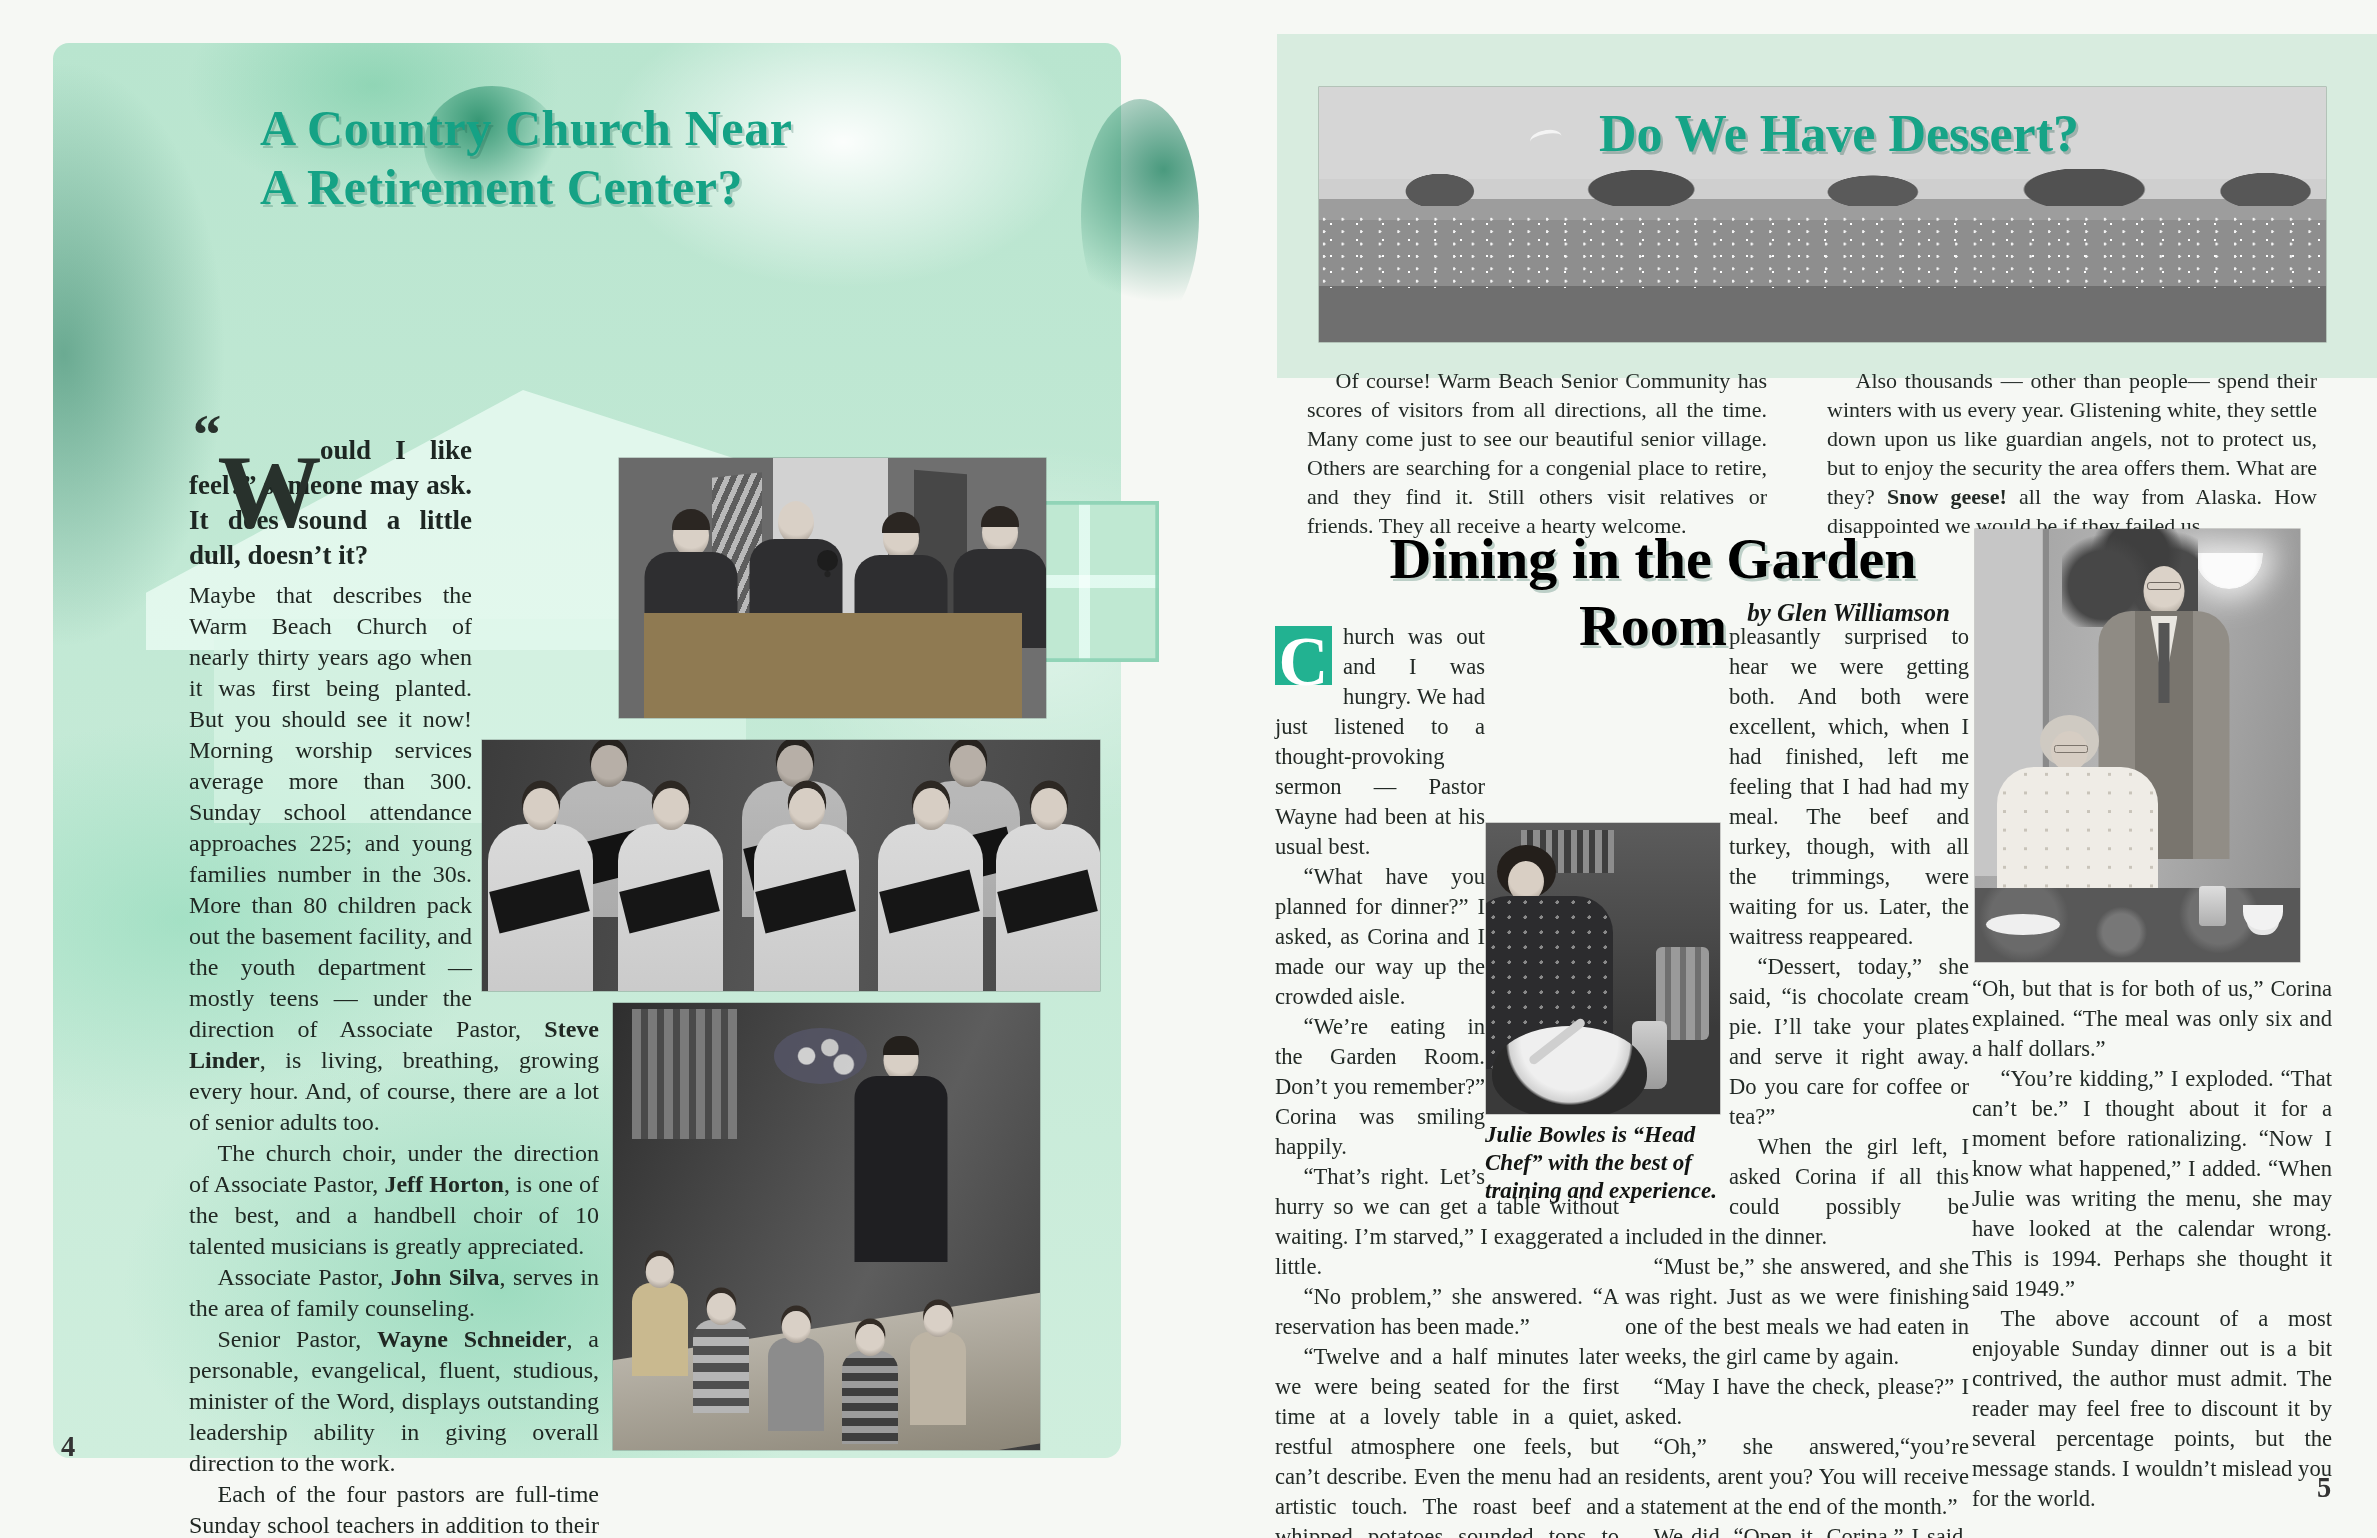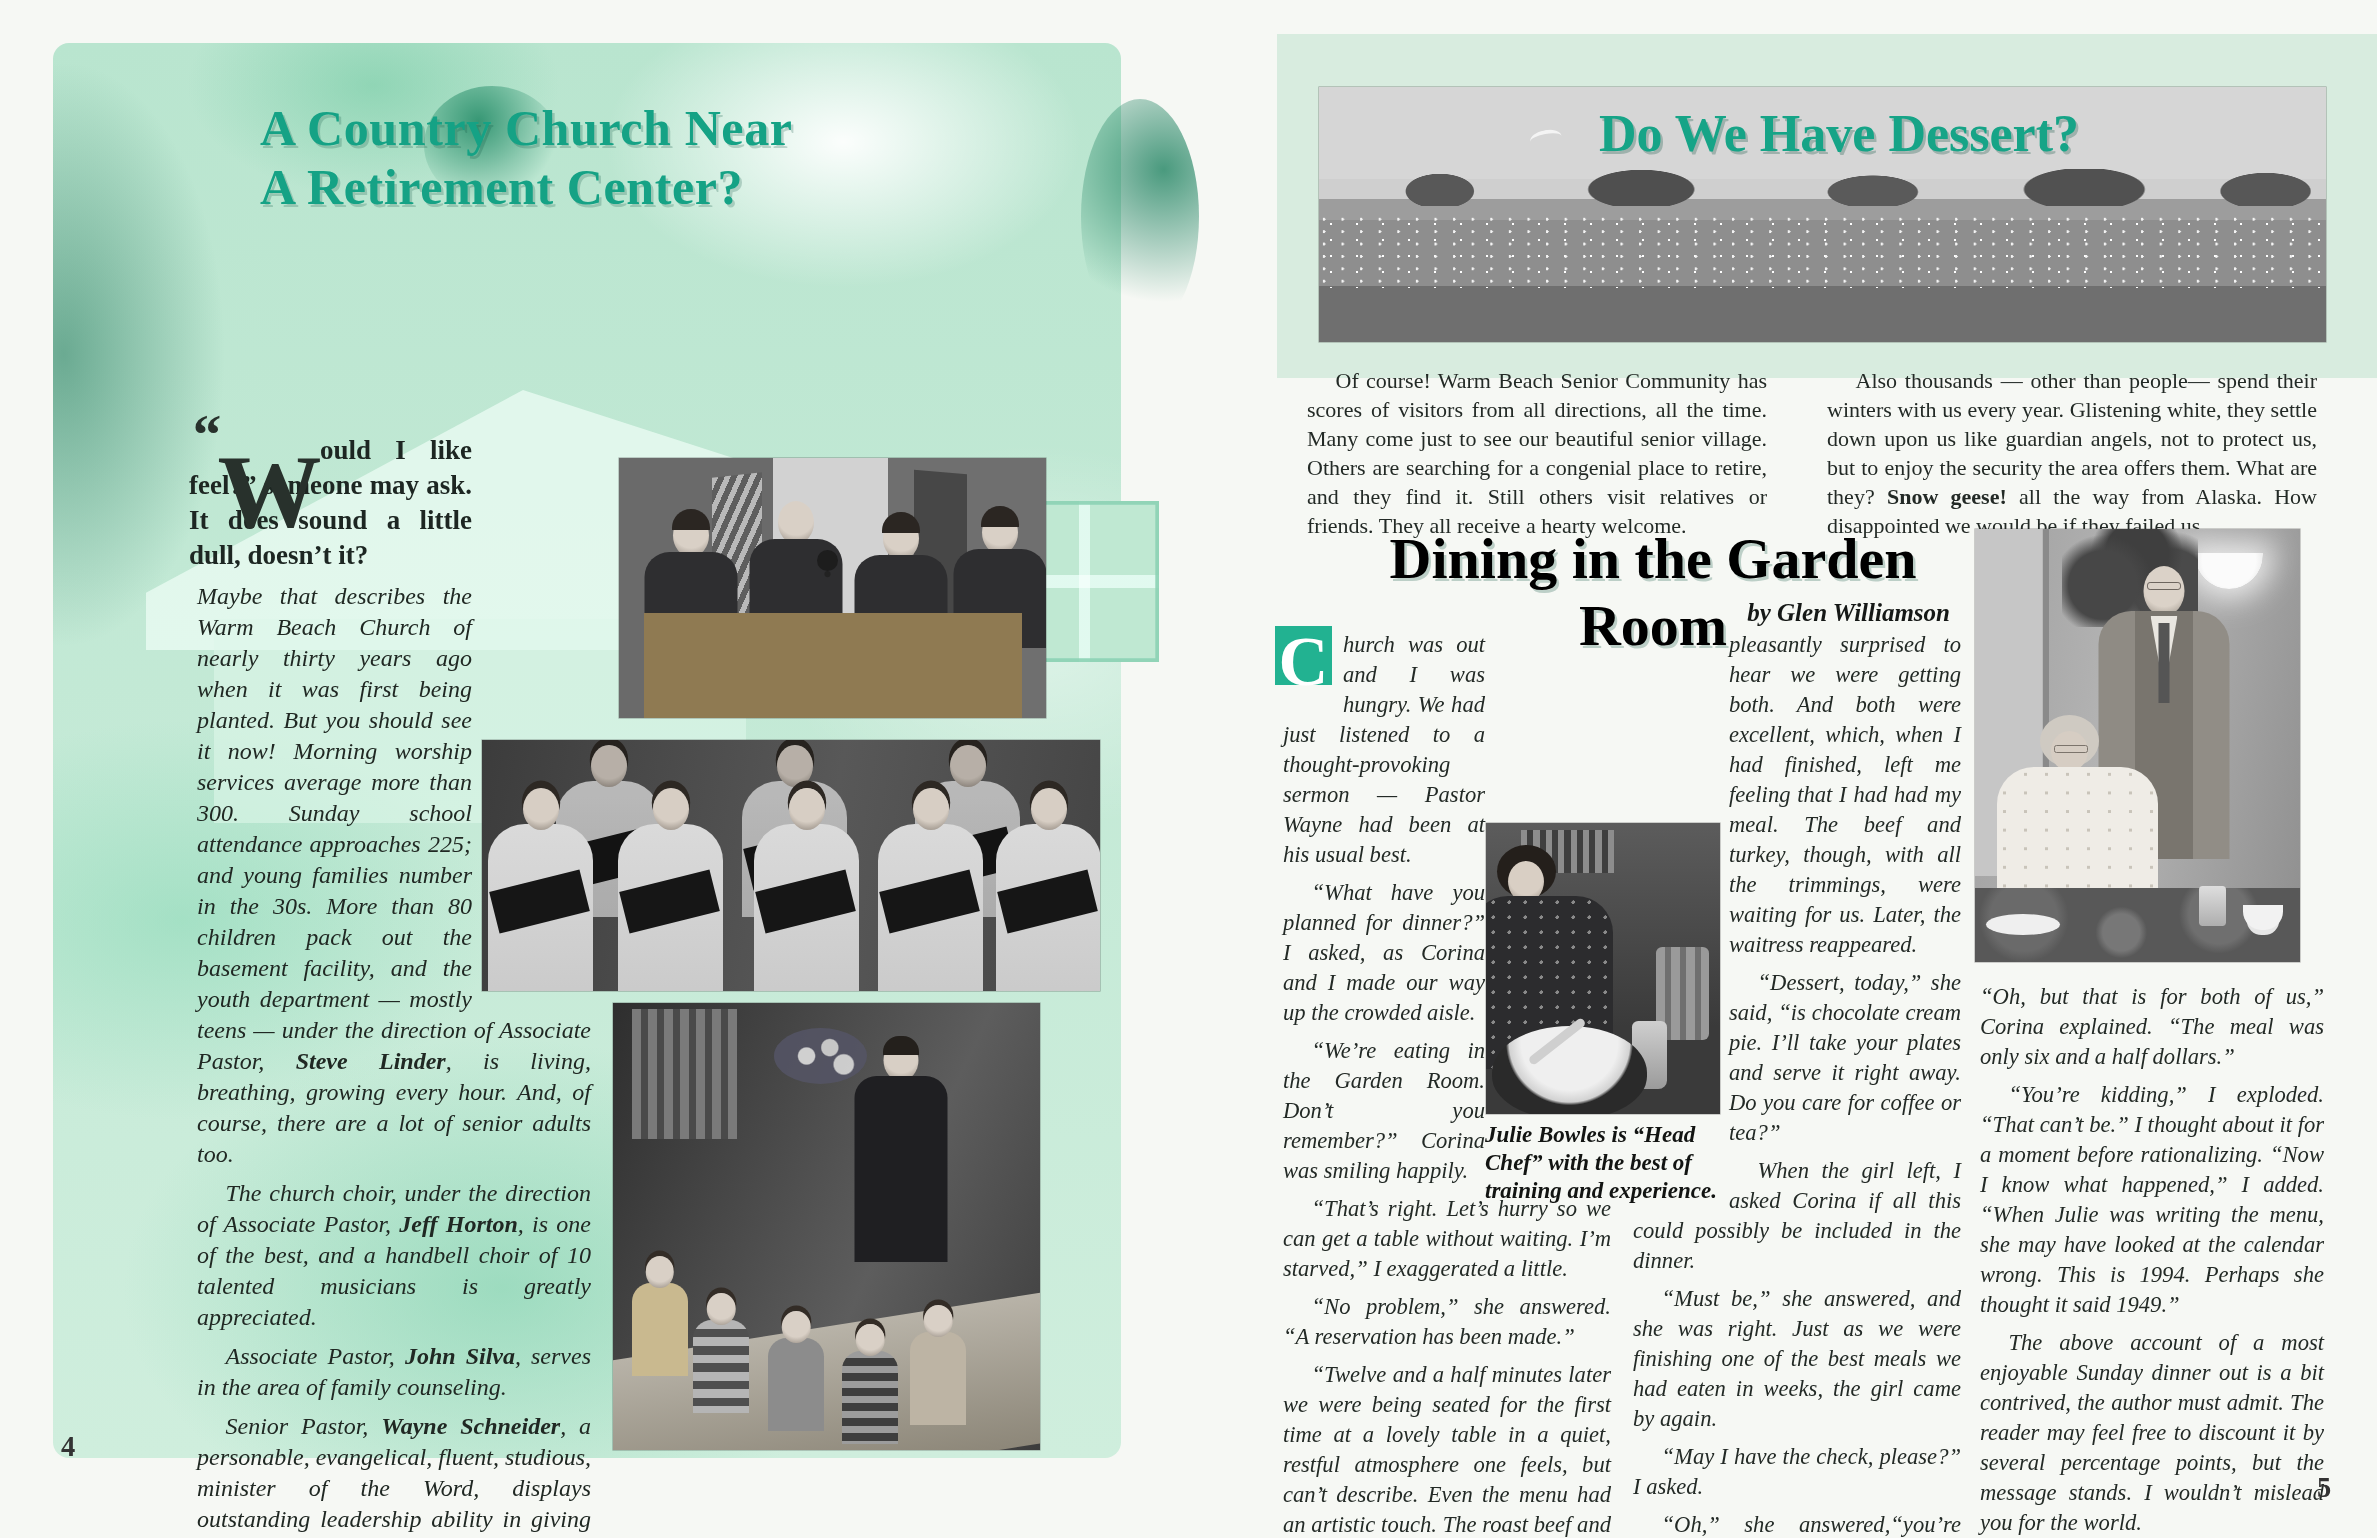--- a/index.html
+++ b/index.html
@@ -33,21 +33,21 @@
     background:radial-gradient(circle at 70% 30%, rgba(30,130,96,.8), rgba(30,130,96,0) 72%);}
   .lp-title{position:absolute;left:260px;top:99px;font-weight:bold;font-size:50px;line-height:59px;
     color:#15a285;text-shadow:2.5px 2.5px 0 rgba(14,84,64,.22);letter-spacing:0.6px;}
   .lp-article{position:absolute;left:189px;top:433px;width:410px;text-align:justify;}
   .sp-choir{float:right;width:127px;height:260px;margin-top:308px;}
   .lp-intro{position:relative;font-size:27px;line-height:35px;color:#1d2622;text-indent:131px;font-weight:600;}
   .lp-dropW{position:absolute;left:3.7px;top:-16px;text-indent:0;color:#28312c;}
   .lp-dropW .q{font-size:57px;vertical-align:72px;font-weight:bold;letter-spacing:-3.7px;}
   .lp-dropW .w{font-size:104px;font-weight:600;line-height:62px;}
   .lp-paras{margin-top:7.4px;}
-  .lp-paras p,.paras p{margin:8px;text-indent:28.5px;font-style:italic;}
+  .lp-paras p,.paras p{margin:0;text-indent:28.5px;}
   .lp-paras p{font-size:24px;line-height:31px;color:#202823;}
   .pagenum{position:absolute;font-size:28.5px;font-weight:bold;color:#333;}
   .pn4{left:61px;top:1431px;}
   .pn5{left:2317px;top:1472px;}
   
   .photo{position:absolute;overflow:hidden;box-shadow:0 0 0 0.6px rgba(40,40,40,.35);}
   
   .ph-podium{left:619px;top:458px;width:427px;height:260px;
     background:linear-gradient(90deg,#6a6a6a 0 36%,#d2d2d2 36% 63%,#6f6f6f 63% 100%),linear-gradient(#777,#555);}
   .flag1{position:absolute;left:93px;top:17.3px;width:50px;height:155px;

